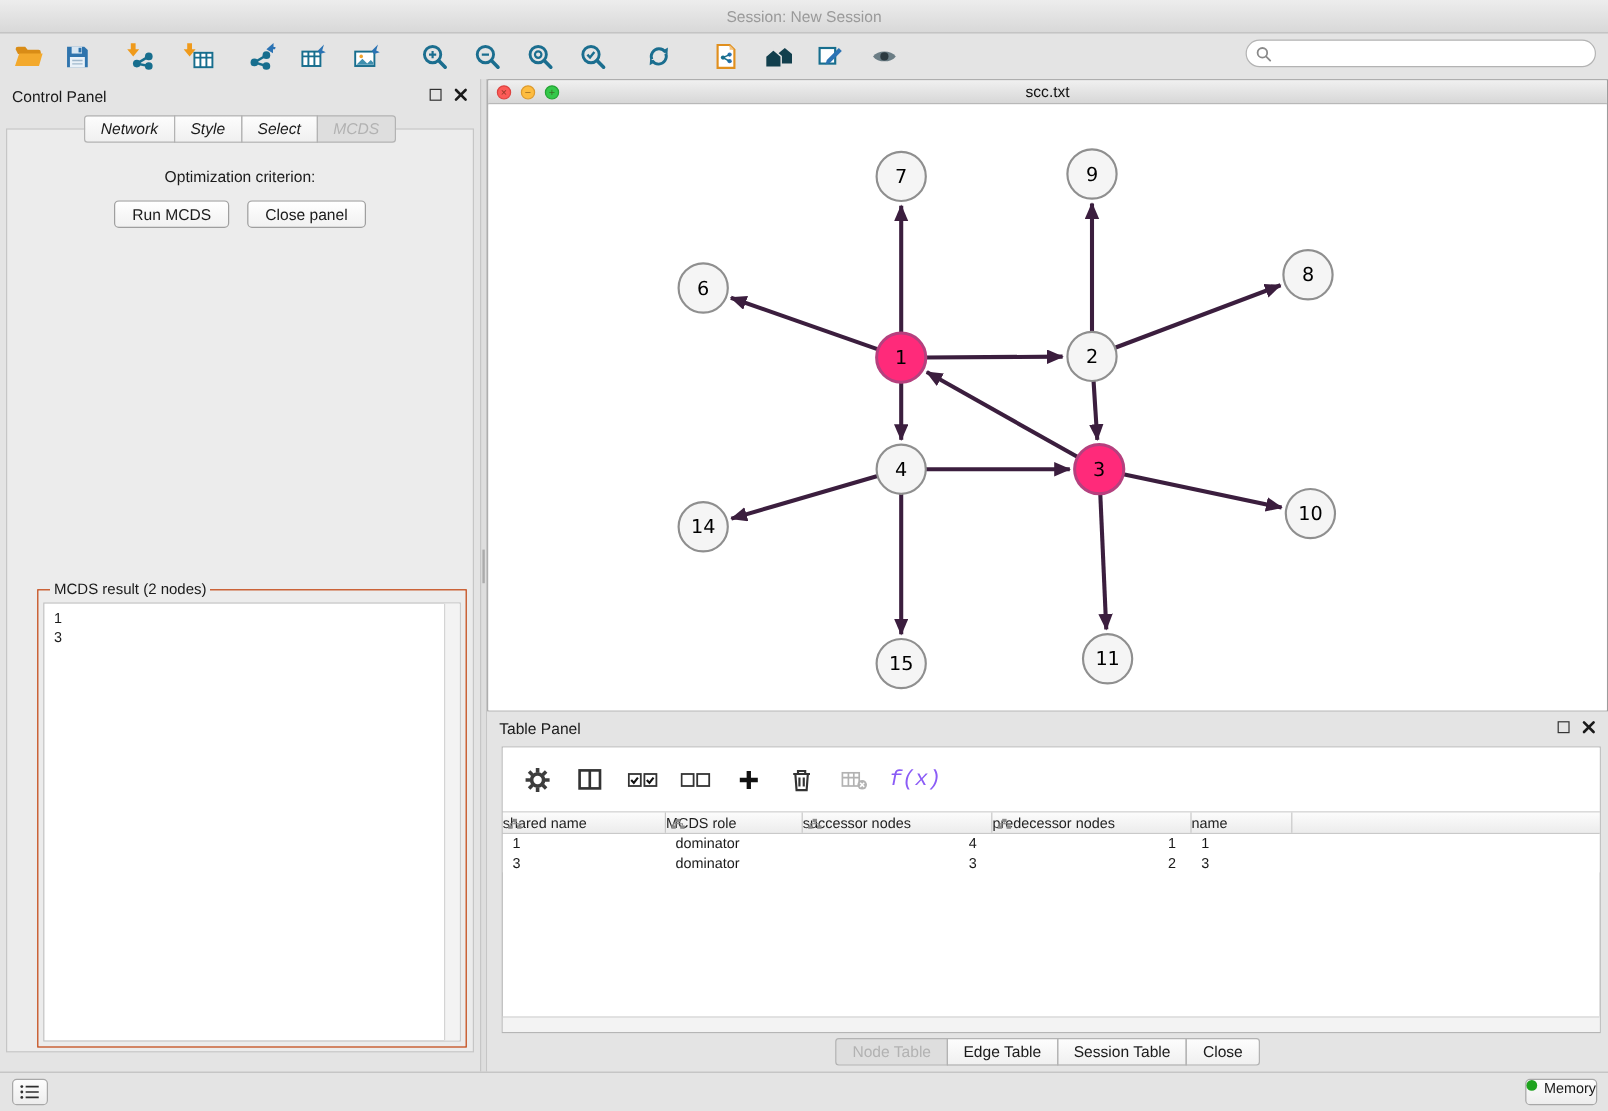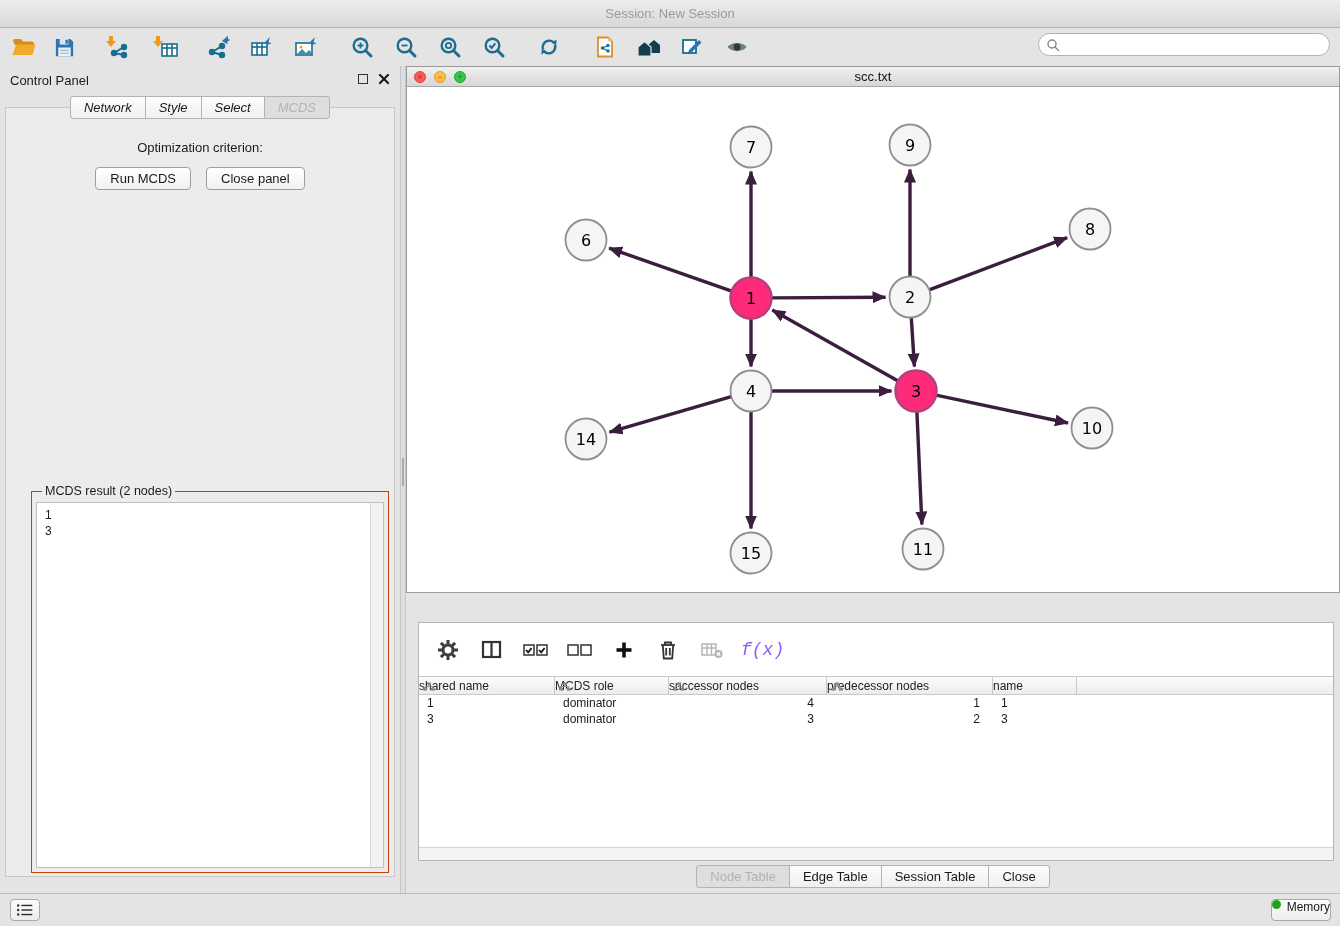--- a/index.html
+++ b/index.html
@@ -388,20 +388,30 @@
           </g>
           <g>
             <circle cx="344" cy="466" r="20.5" fill="#f5f5f5" stroke="#8f8f8f" stroke-width="1.8"></circle>
             <text x="344" y="471.5" text-anchor="middle">15</text>
           </g>
         </svg>
     </div>
   </div>
 
   <div class="table-panel">
+    <div class="panel-header">
+      <span class="ph-title">Table Panel</span>
+      <span class="ph-icons">
+        <span class="float-icon"></span>
+        <svg width="12" height="12" viewBox="0 0 12 12">
+          <line x1="2" y1="2" x2="10" y2="10" stroke="#1a1a1a" stroke-width="2.2" stroke-linecap="round"></line>
+          <line x1="10" y1="2" x2="2" y2="10" stroke="#1a1a1a" stroke-width="2.2" stroke-linecap="round"></line>
+        </svg>
+      </span>
+    </div>
     <div class="tp-box">
       <div class="tp-toolbar">
         <span class="tp-icon">
           <svg width="24" height="24" viewBox="0 0 24 24">
             <g stroke="#3d3d3d" stroke-width="3">
               <circle cx="12" cy="12" r="5" fill="none"></circle>
               <line x1="12" y1="2" x2="12" y2="6"></line>
                 <line x1="12" y1="18" x2="12" y2="22"></line>
               <line x1="2" y1="12" x2="6" y2="12"></line>
                 <line x1="18" y1="12" x2="22" y2="12"></line>

